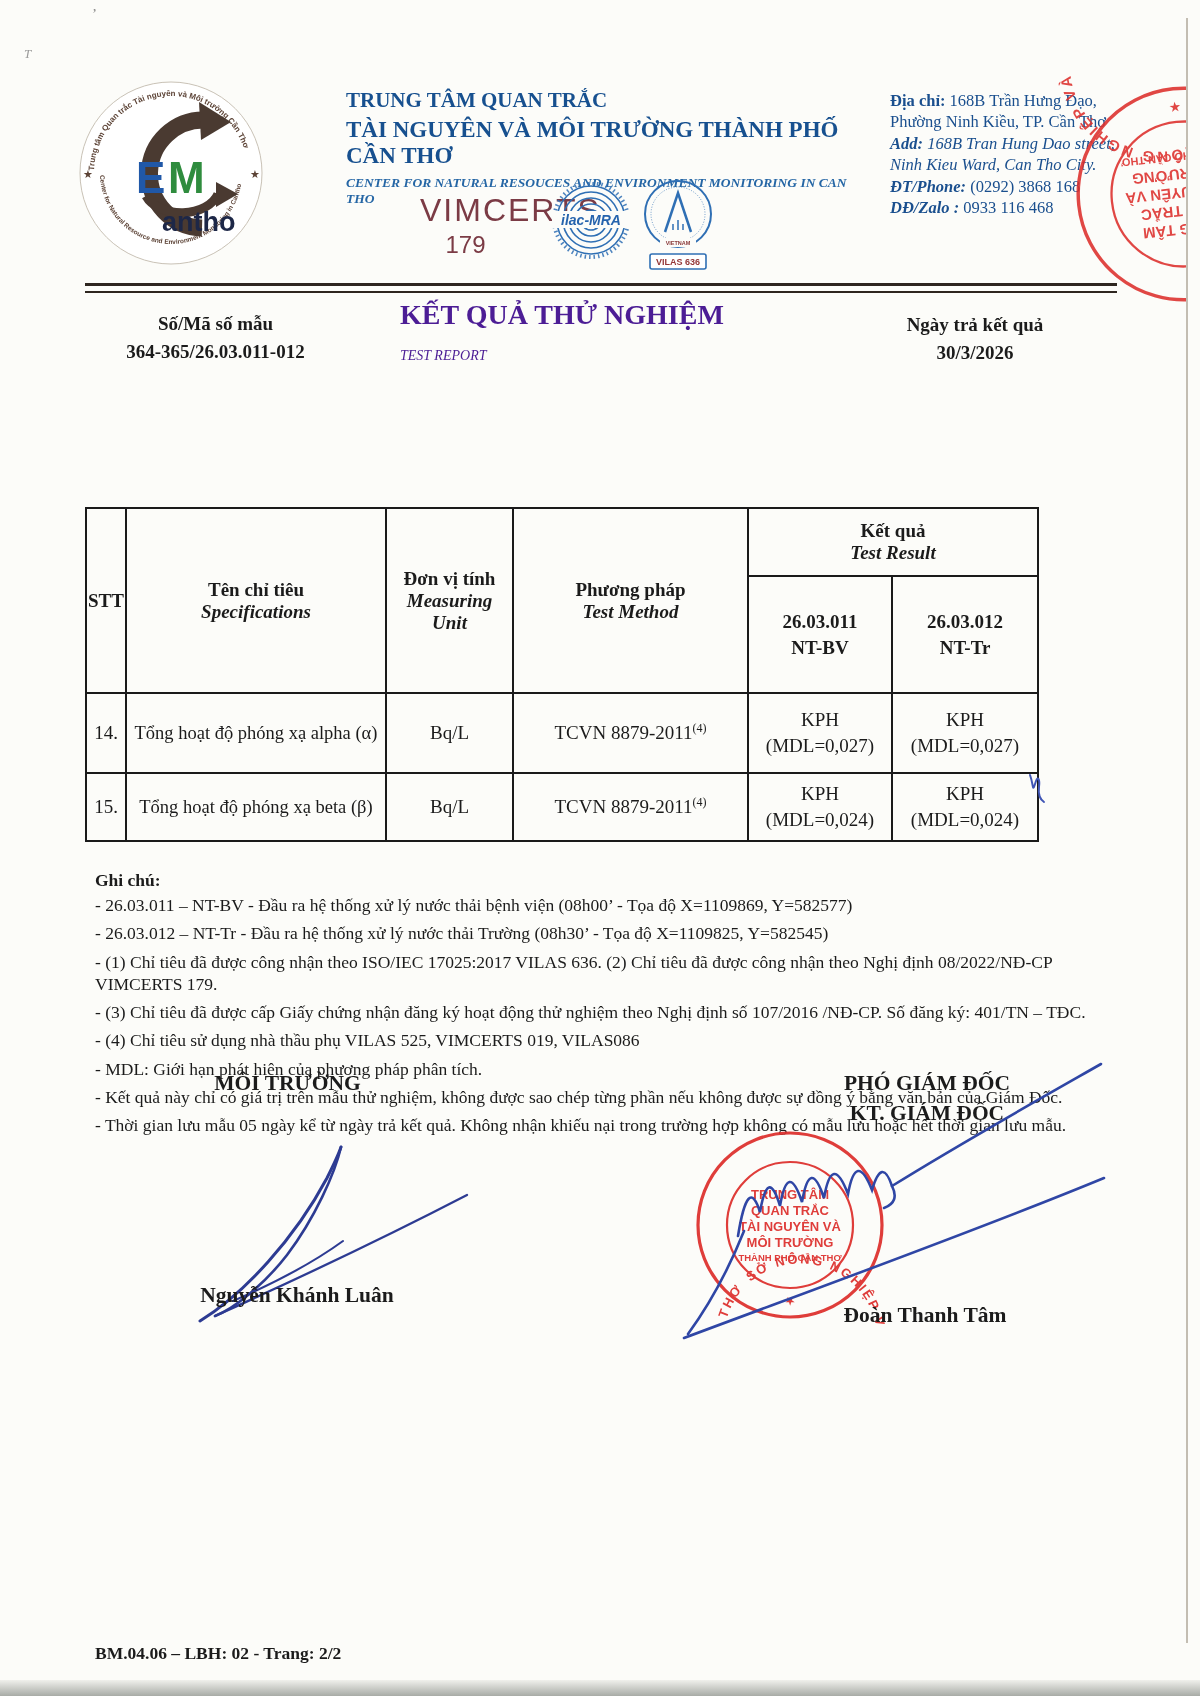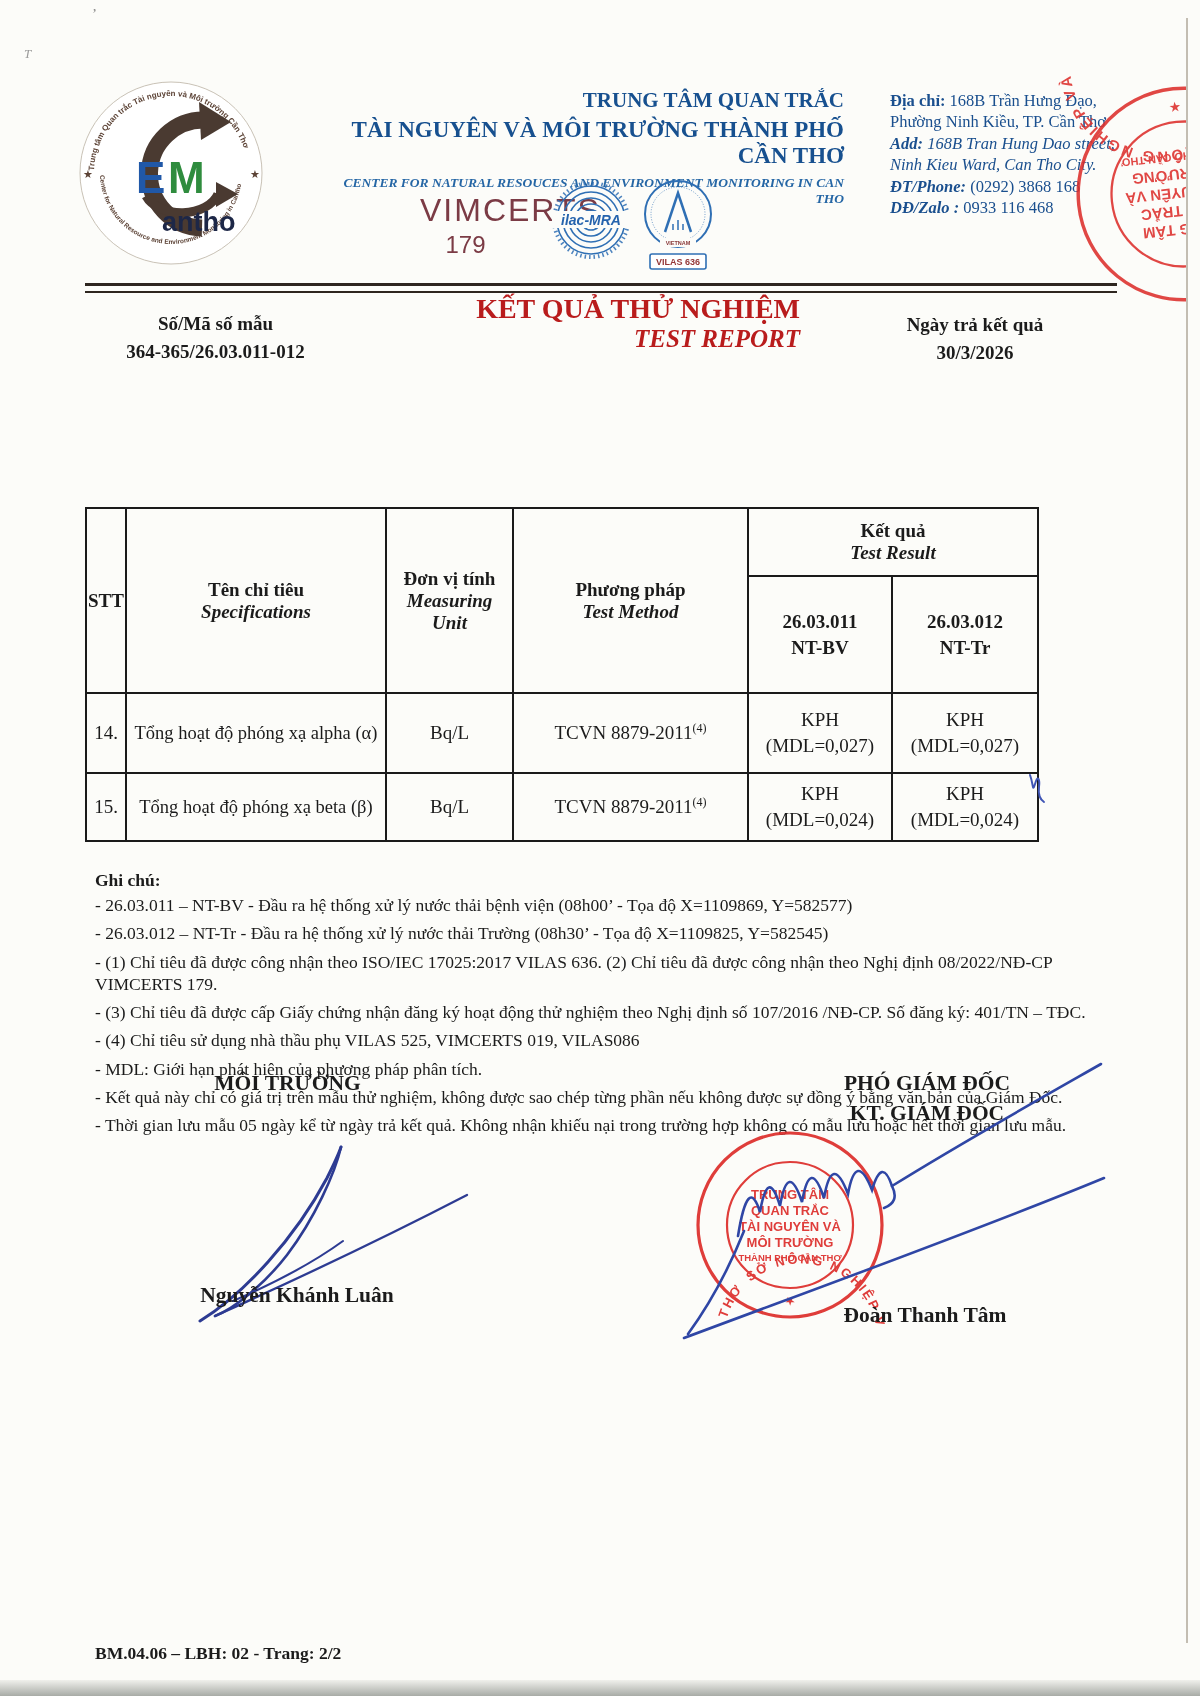--- a/index.html
+++ b/index.html
@@ -1,36 +1,36 @@
 <!DOCTYPE html>
 <html><head>
 <meta charset="utf-8">
 <style>
   html,body{margin:0;padding:0;background:#e8e8e6;}
   .page{position:relative;width:1200px;height:1696px;background:#fcfcf9;overflow:hidden;
         font-family:"Liberation Serif",serif;color:#1b1b1b;}
   .abs{position:absolute;}
   
-  .org-block{left:329px;top:88px;width:515px;text-align:right;color:#17508f;}
+  .org-block{left:346px;top:88px;width:515px;text-align:left;color:#17508f;}
   .org-l1{font-size:21px;font-weight:bold;}
   .org-l2{font-size:23px;font-weight:bold;margin-top:4px;}
   .org-l3{font-size:13.5px;font-weight:bold;font-style:italic;margin-top:6px;color:#2566a5;}
   .vimcerts{left:388px;top:192px;width:155px;text-align:center;color:#7b3b45;
             font-family:"Liberation Sans",sans-serif;}
   .vimcerts .v1{font-size:32px;letter-spacing:2px;margin-left:32px;}
   .vimcerts .v2{font-size:24px;margin-top:2px;}
   .addr{left:890px;top:90px;width:230px;font-size:16.5px;color:#1a4f8e;line-height:1.3;}
   .addr b{font-weight:bold;}
   .addr .it{font-style:italic;}
   .rule2{left:85px;top:283px;width:1032px;height:5px;border-top:3px solid #2e2620;border-bottom:2px solid #2e2620;}
   
   .sample-block{left:88px;top:310px;width:255px;text-align:center;font-weight:bold;font-size:19px;line-height:1.45;}
-  .main-title{left:400px;top:293px;width:400px;text-align:right;color:#b91c1c;}
+  .main-title{left:400px;top:299px;width:400px;text-align:left;color:#4c1d95;}
   .main-title .t1{font-size:28px;font-weight:bold;}
-  .main-title .t2{font-size:25px;font-weight:bold;font-style:italic;margin-top:0;}
+  .main-title .t2{font-size:14px;font-weight:normal;font-style:italic;margin-top:17px;}
   .date-block{left:850px;top:311px;width:250px;text-align:center;font-weight:bold;font-size:19px;line-height:1.45;}
   
   table.rep{left:85px;top:507px;position:absolute;border-collapse:collapse;table-layout:fixed;
             font-size:19px;}
   table.rep th,table.rep td{border:2px solid #1a1a1a;text-align:center;vertical-align:middle;
             padding:2px 0;overflow:hidden;}
   table.rep th{font-weight:bold;}
   .sub-id{font-weight:normal;line-height:1.35;}
   .hdr-en{font-style:italic;text-align:center;}
   td.name-cell{text-align:left;padding-left:8px;font-size:18.5px;}

